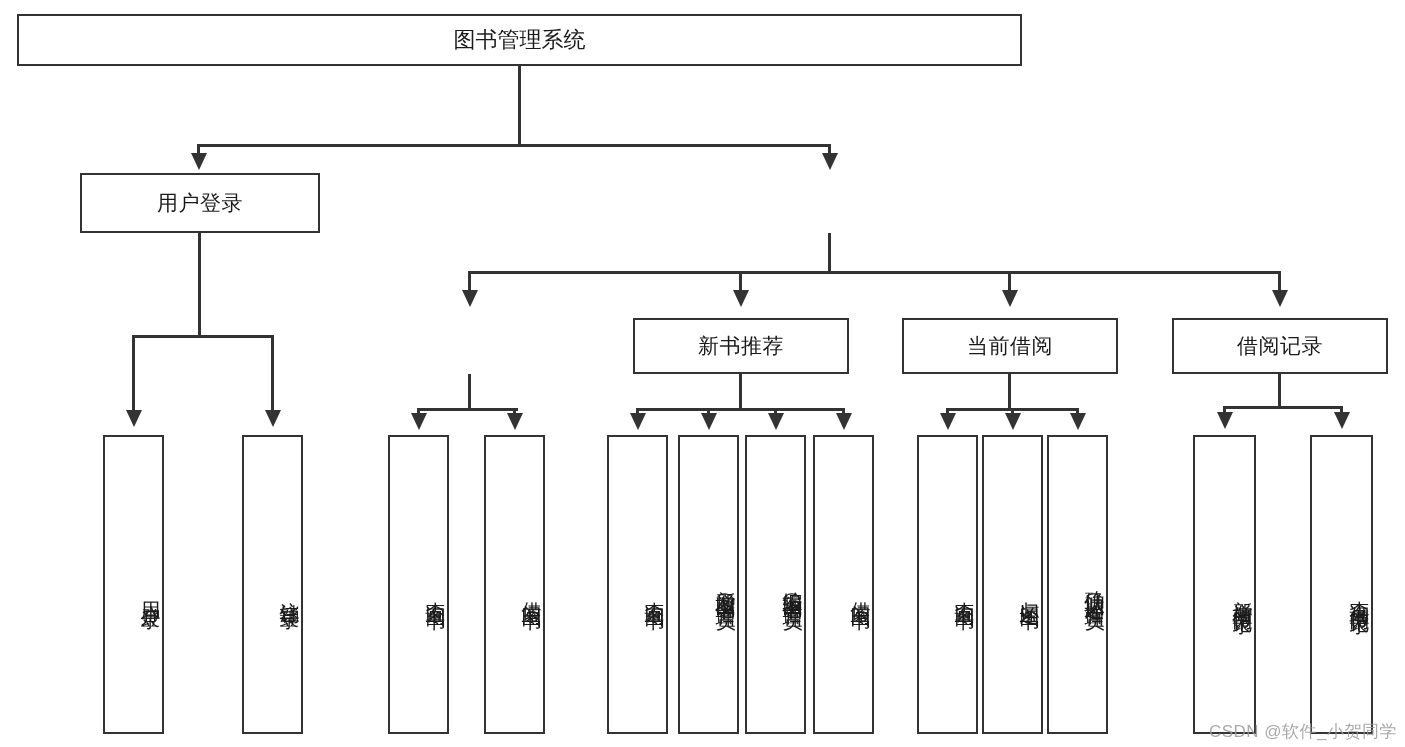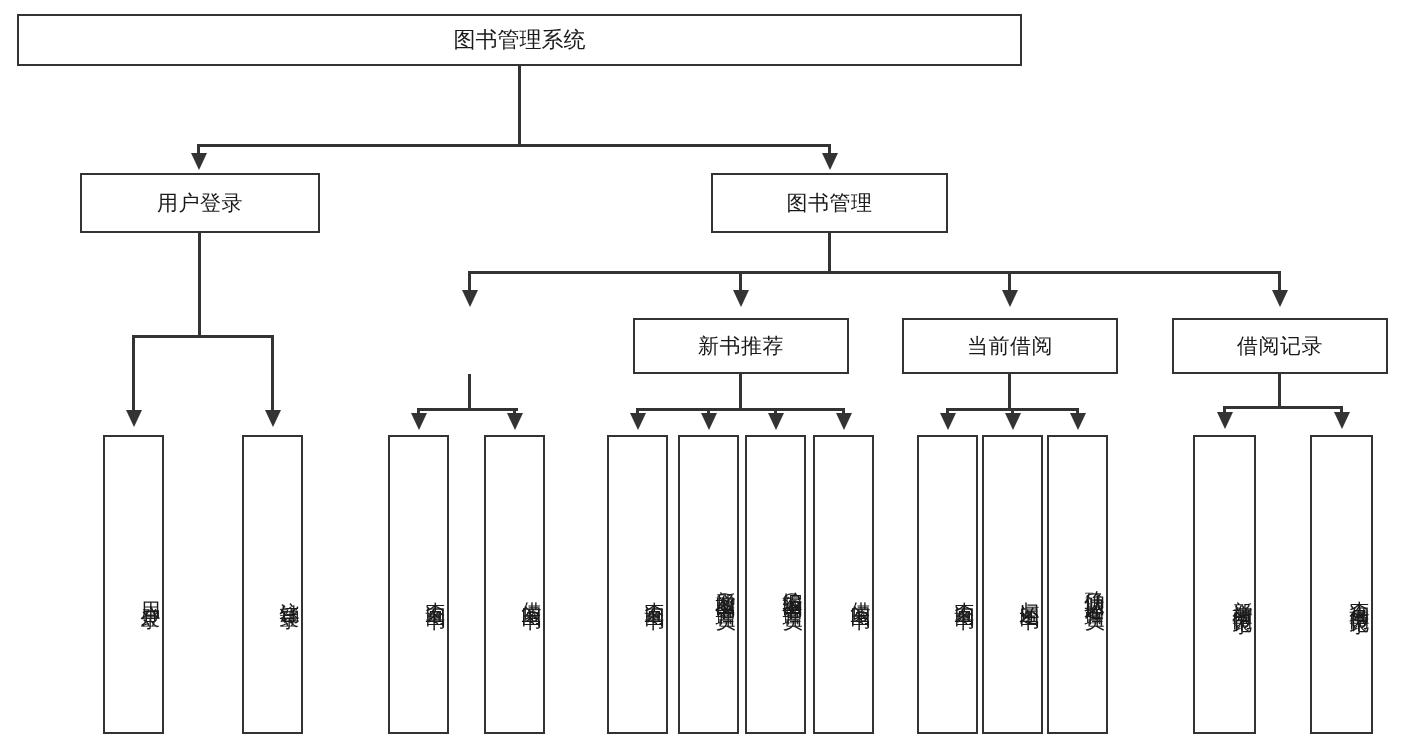--- a/index.html
+++ b/index.html
@@ -140,23 +140,20 @@
   <div class="arrow" style="left:1334px; top:412px;"></div>
 
   <div class="node root" style="left:17px; top:14px; width:1005px; height:52px;">
     <span class="label">图书管理系统</span>
   </div>
 
   <div class="node h" style="left:80px; top:173px; width:240px; height:60px;">
     <span class="label">用户登录</span>
   </div>
 
-  <div class="node h" style="left:711px; top:173px; width:237px; height:60px;">
-    <span class="label">图书管理</span>
-  </div>
 
 
   <div class="node h" style="left:633px; top:318px; width:216px; height:56px;">
     <span class="label">新书推荐</span>
   </div>
 
   <div class="node h" style="left:1172px; top:318px; width:216px; height:56px;">
     <span class="label">借阅记录</span>
   </div>
 
@@ -209,13 +206,14 @@
   </div>
 
   <div class="node v" style="left:1193px; top:435px; width:63px; height:299px; padding-top:18px;">
     <span class="label">新增借阅记录</span>
   </div>
 
   <div class="node v" style="left:1310px; top:435px; width:63px; height:299px; padding-top:18px;">
     <span class="label">查询借阅记录</span>
   </div>
 
+  <div id="watermark">CSDN @软件_小贺同学</div>
 </div>
 
 </body></html>

